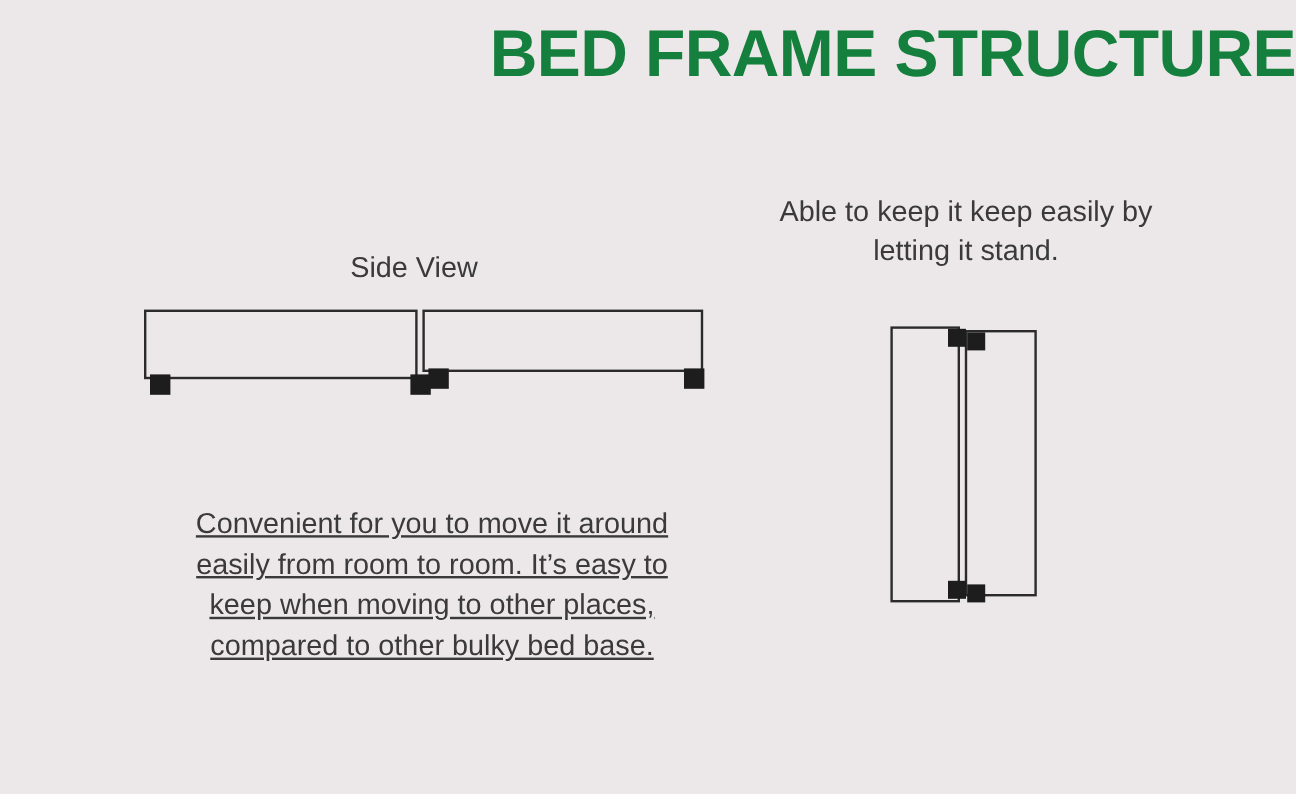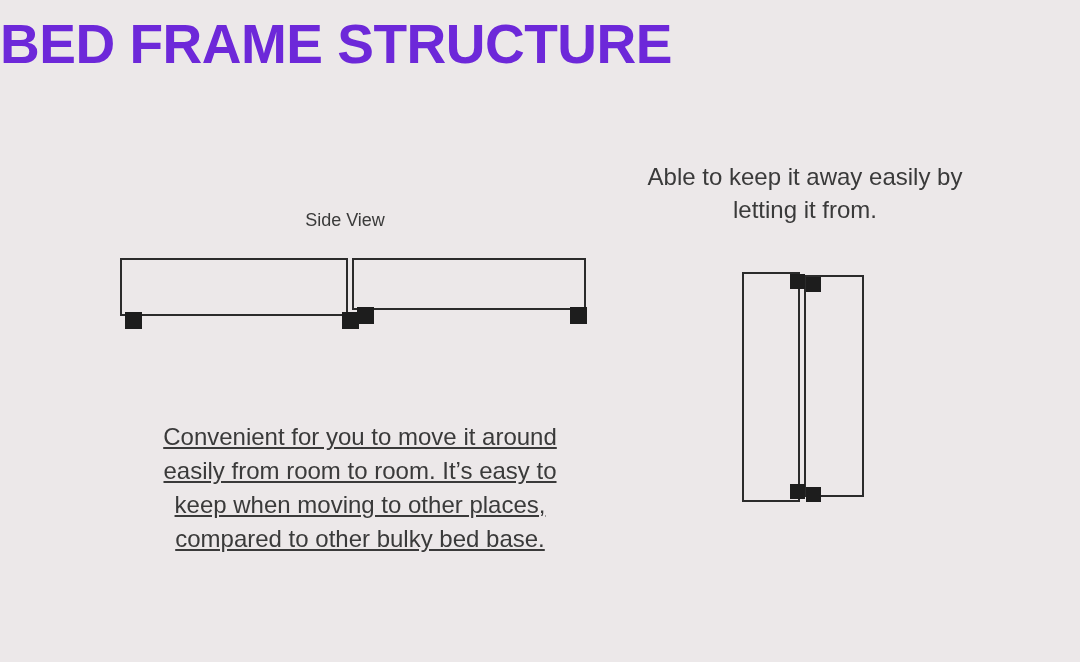--- a/index.html
+++ b/index.html
@@ -18,34 +18,34 @@
   .canvas {
     position: relative;
     width: 1080px;
     height: 662px;
   }
   #page-title {
     position: absolute;
     left: 0;
     top: 14px;
     width: 1080px;
-    text-align: left;
+    text-align: right;
     font-size: 55px;
     font-weight: bold;
     letter-spacing: -0.5px;
-    color: #6d28d9;
+    color: #15803d;
     line-height: 1.1;
   }
   .side-view-label {
     position: absolute;
     left: 205px;
     top: 210px;
     width: 280px;
     text-align: center;
-    font-size: 18px;
+    font-size: 24px;
     color: #3a3a3a;
   }
   
   .sv-wrap {
     position: absolute;
     left: 120px;
     top: 258px;
     width: 475px;
     height: 75px;
   }
@@ -149,21 +149,21 @@
     <div class="panel panel-left"></div>
     <div class="panel panel-right"></div>
     <div class="foot foot-a"></div>
     <div class="foot foot-b"></div>
     <div class="foot foot-c"></div>
     <div class="foot foot-d"></div>
   </div>
 
   <div class="caption-left">Convenient for you to move it around easily from room to room. It’s easy to keep when moving to other places, compared to other bulky bed base.</div>
 
-  <div class="caption-right">Able to keep it away easily by letting it from.</div>
+  <div class="caption-right">Able to keep it keep easily by letting it stand.</div>
 
   <div class="stand-wrap">
     <div class="stand-panel stand-left"></div>
     <div class="stand-panel stand-right"></div>
     <div class="stand-foot sf-a"></div>
     <div class="stand-foot sf-b"></div>
     <div class="stand-foot sf-c"></div>
     <div class="stand-foot sf-d"></div>
   </div>
 

